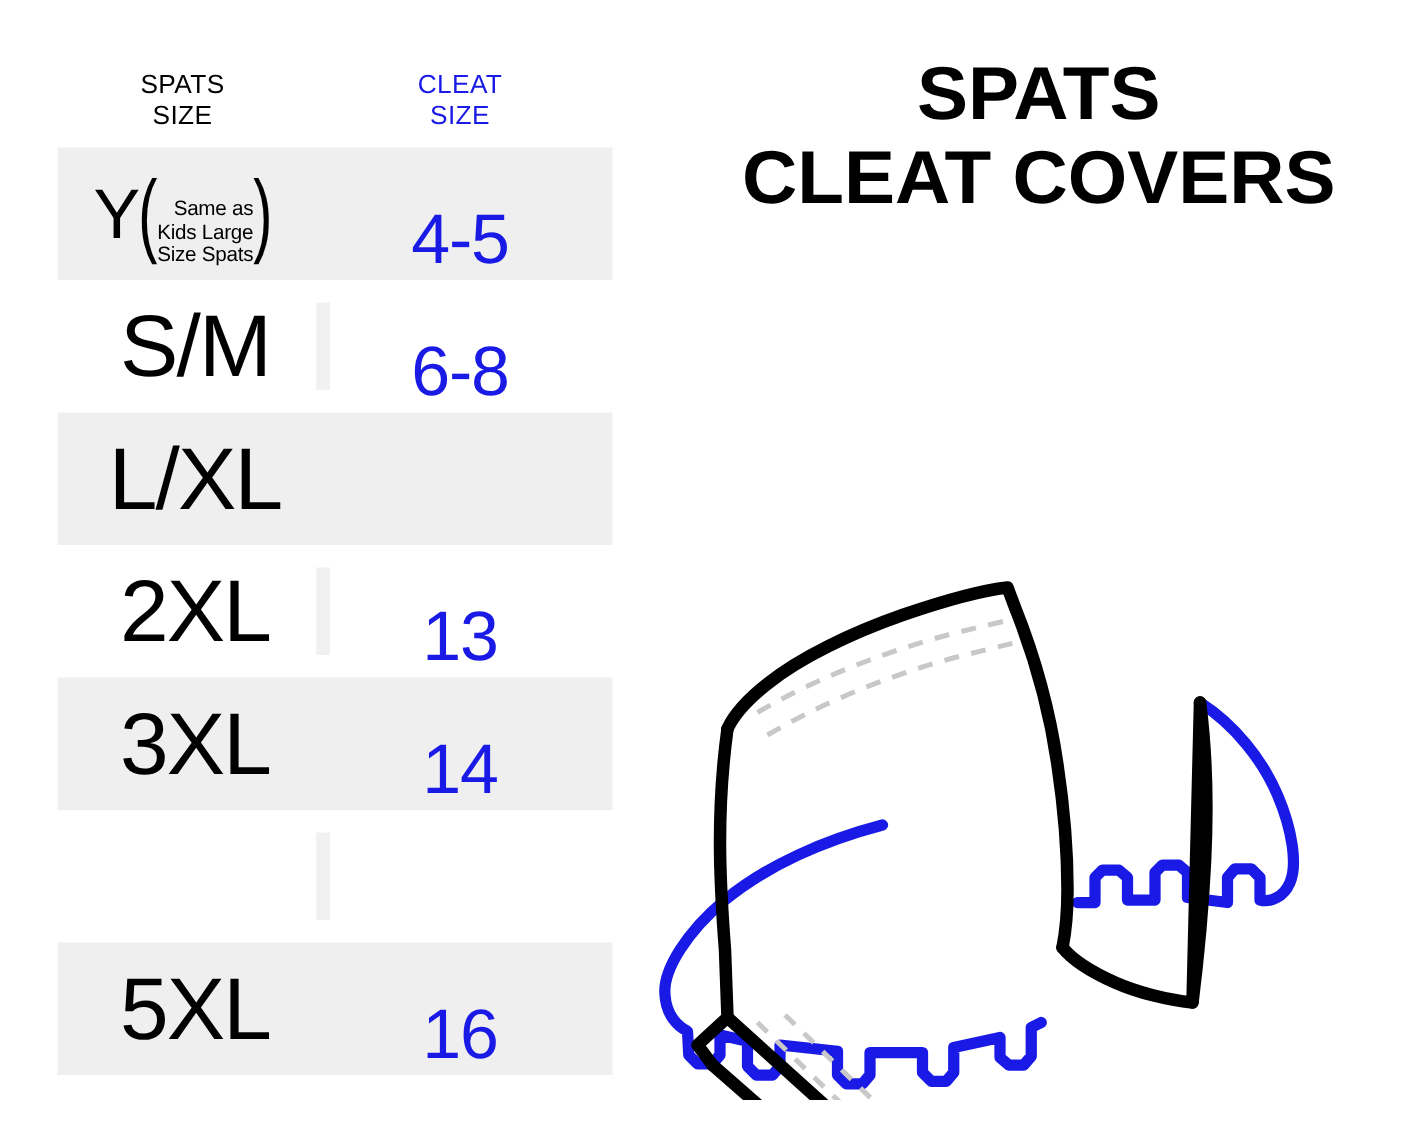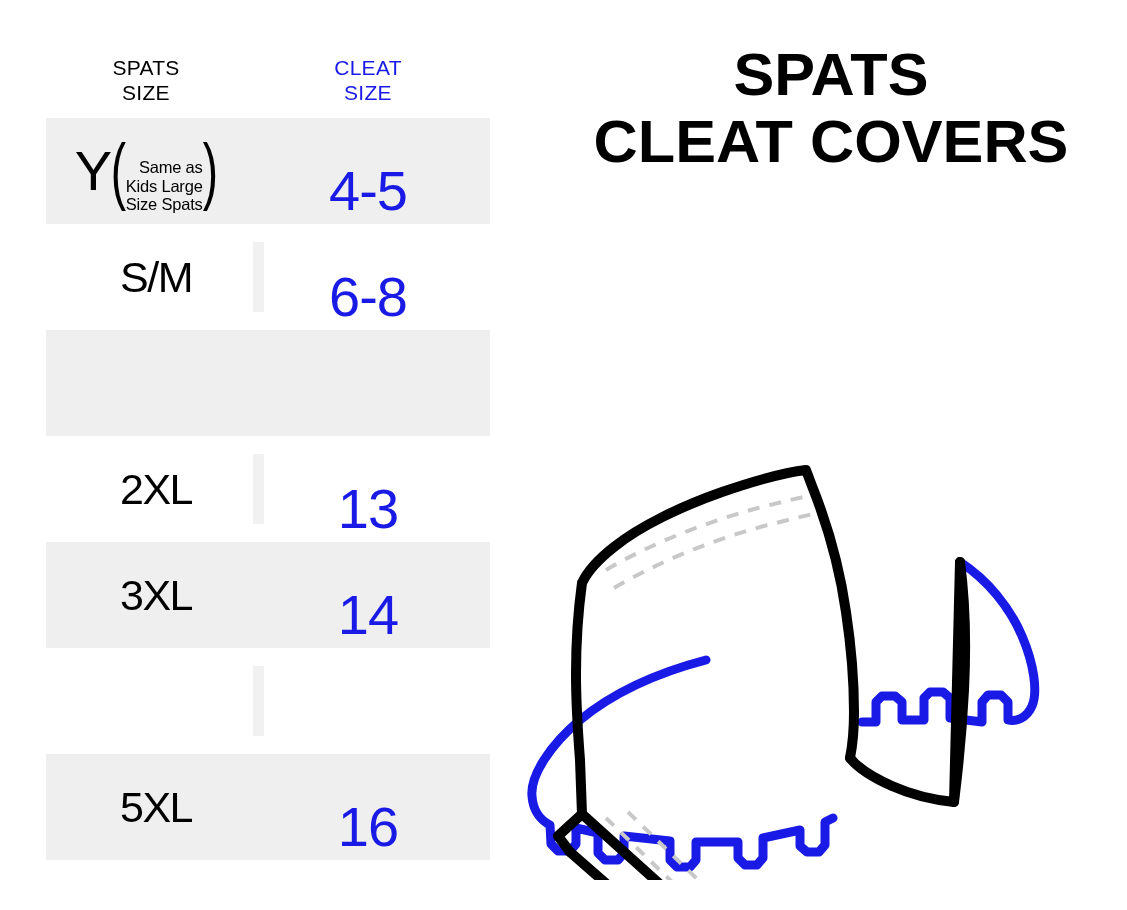--- a/index.html
+++ b/index.html
@@ -75,21 +75,21 @@
     width: 244px;
     text-align: center;
     color: #1a1ae6;
     font-size: 56px;
     line-height: 56px;
     letter-spacing: -1px;
     margin-top: 40px;
   }
 
   .size-label {
-    font-size: 43px;
+    font-size: 70px;
     line-height: 56px;
     letter-spacing: -1.5px;
     margin-left: 20px;
   }
 
   
   .y-group {
     display: flex;
     align-items: center;
     justify-content: center;
@@ -187,20 +187,23 @@
     <div class="row plain">
       <div class="divider"></div>
       <div class="cell-spats">
         <span class="size-label">S/M</span>
       </div>
       <div class="cell-shoe">6-8</div>
     </div>
 
     <div class="row shaded">
 
+      <div class="cell-spats">
+        <span class="size-label">L/XL</span>
+      </div>
     </div>
 
     <div class="row plain">
       <div class="divider"></div>
       <div class="cell-spats">
         <span class="size-label">2XL</span>
       </div>
       <div class="cell-shoe">13</div>
     </div>
 

